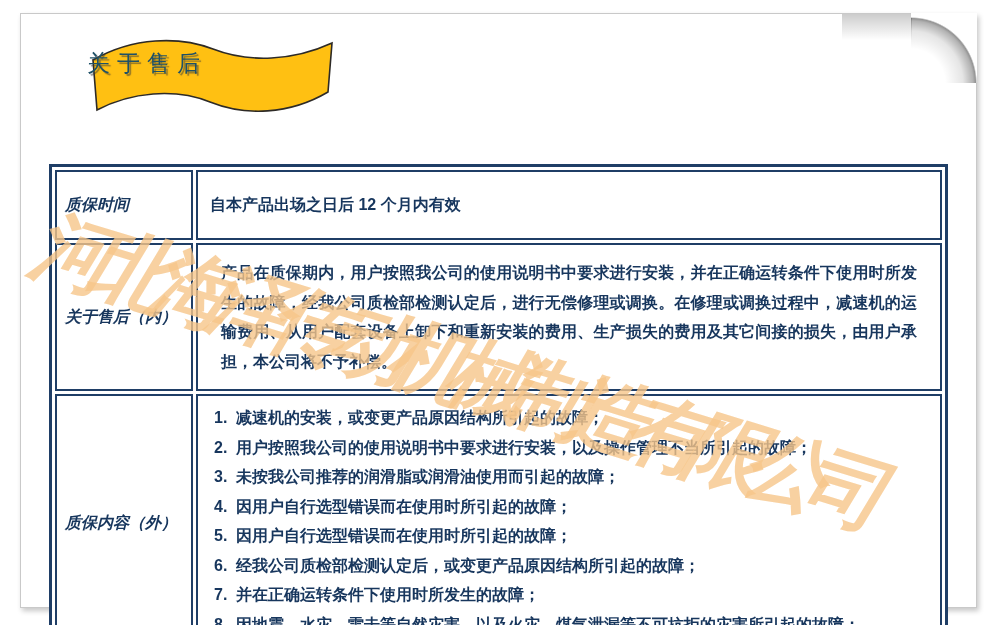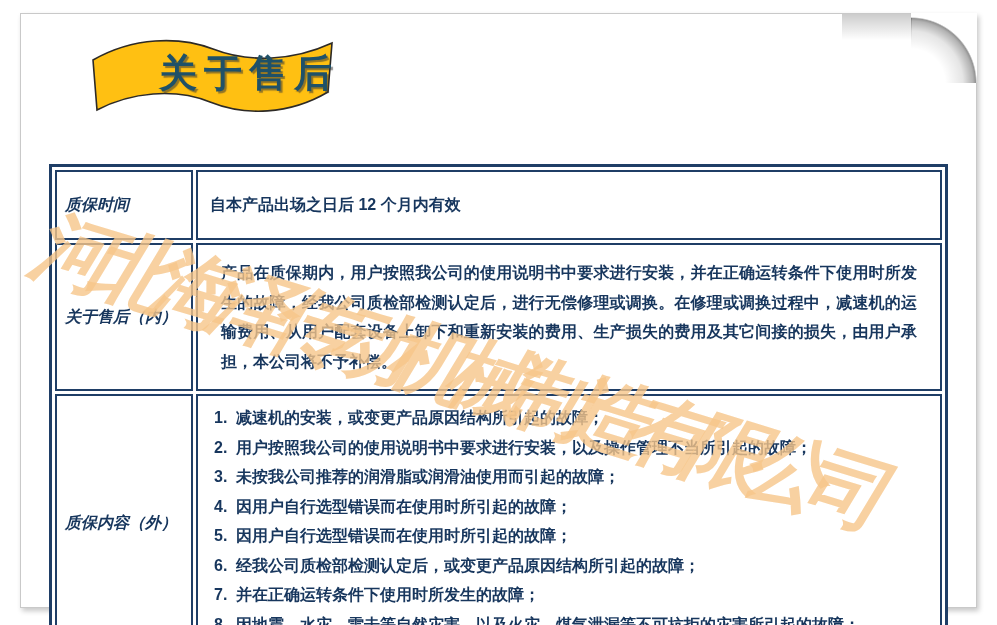--- a/index.html
+++ b/index.html
@@ -19,22 +19,22 @@
           rgba(0,0,0,.10) 52px, rgba(0,0,0,.30) 62px,
           rgba(0,0,0,.42) 64.5px, #ffffff 66px, #ffffff 100%);
       z-index:6;}
   .corner-shade{position:absolute;top:0;right:64px;width:70px;height:26px;
       background:linear-gradient(to bottom,rgba(0,0,0,.20),rgba(0,0,0,0));
       z-index:5;}
 
   
   .banner{position:absolute;left:66px;top:20px;width:252px;height:80px;z-index:4;}
   .banner svg{position:absolute;left:0;top:0;}
-  .banner-text{position:absolute;left:0;top:14px;width:100%;text-align:right;
-      font-size:38px;font-weight:bold;letter-spacing:7px;color:#1f5168;
+  .banner-text{position:absolute;left:0;top:14px;width:100%;text-align:left;
+      font-size:23px;font-weight:normal;letter-spacing:7px;color:#1f5168;
       text-shadow:2px 2px 1px rgba(55,55,55,.55);}
 
   
   .wm{position:absolute;left:26px;top:188px;width:1400px;z-index:3;
       transform:rotate(17deg);transform-origin:0 0;
       font-size:82px;font-weight:bold;letter-spacing:-20px;line-height:1;
       color:rgba(246,198,138,.80);white-space:nowrap;pointer-events:none;
       font-style:italic;}
 
   

